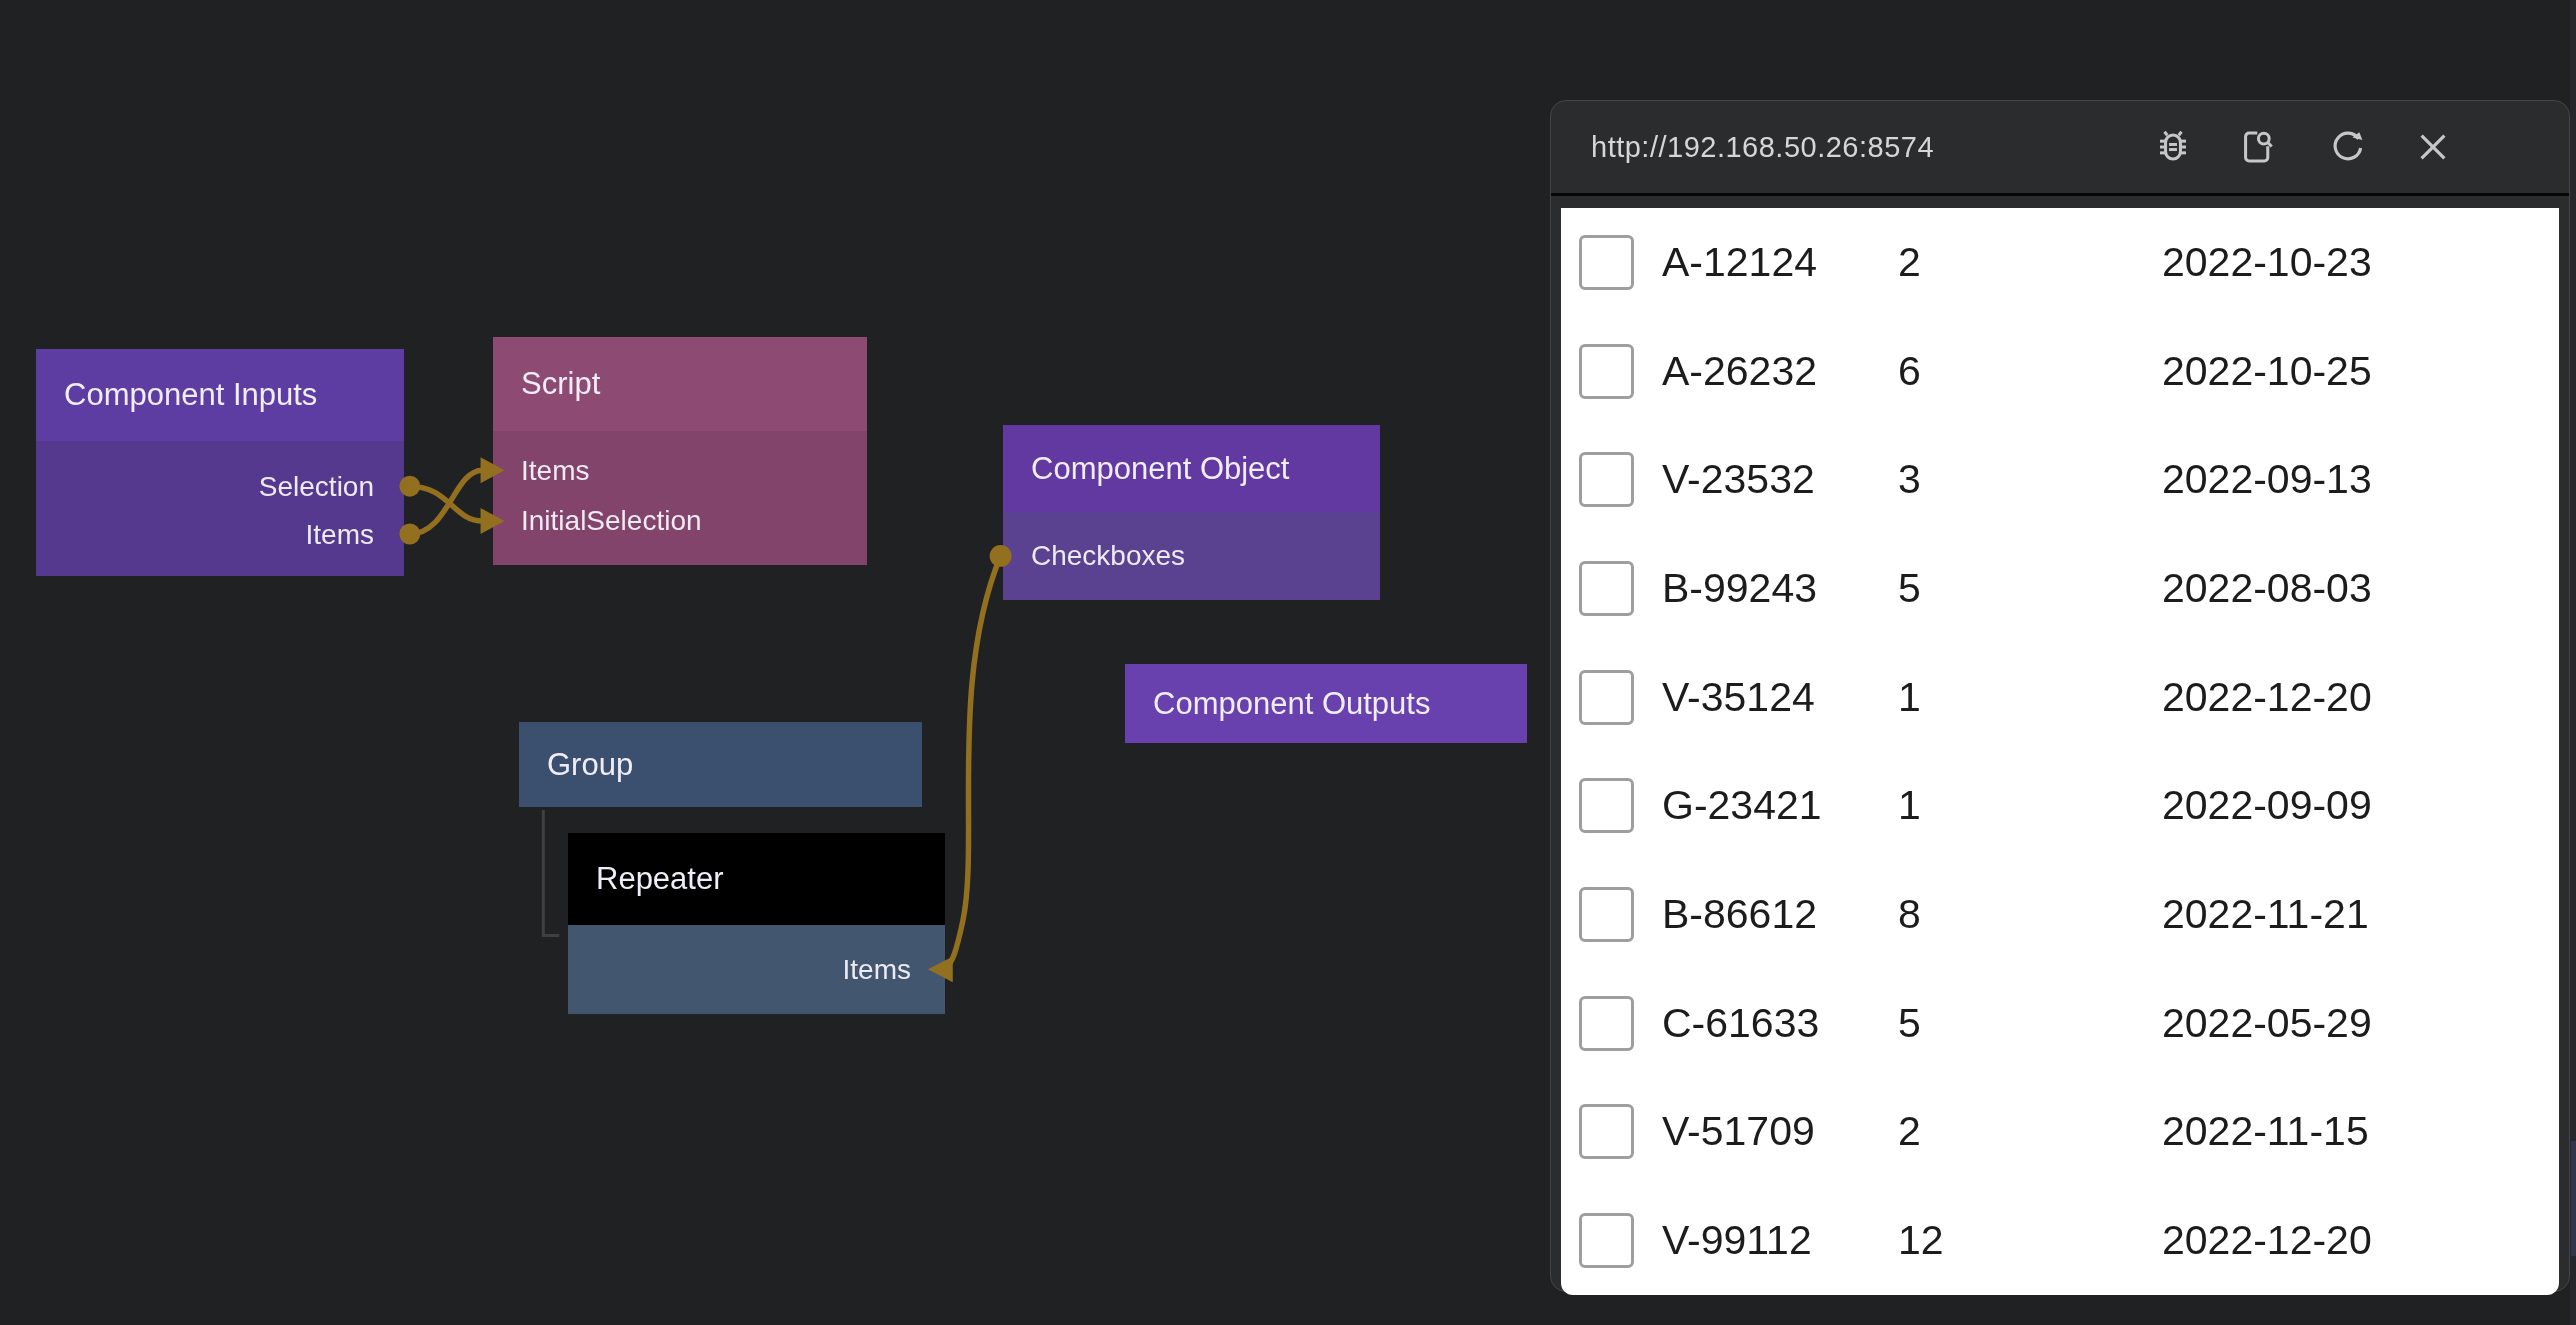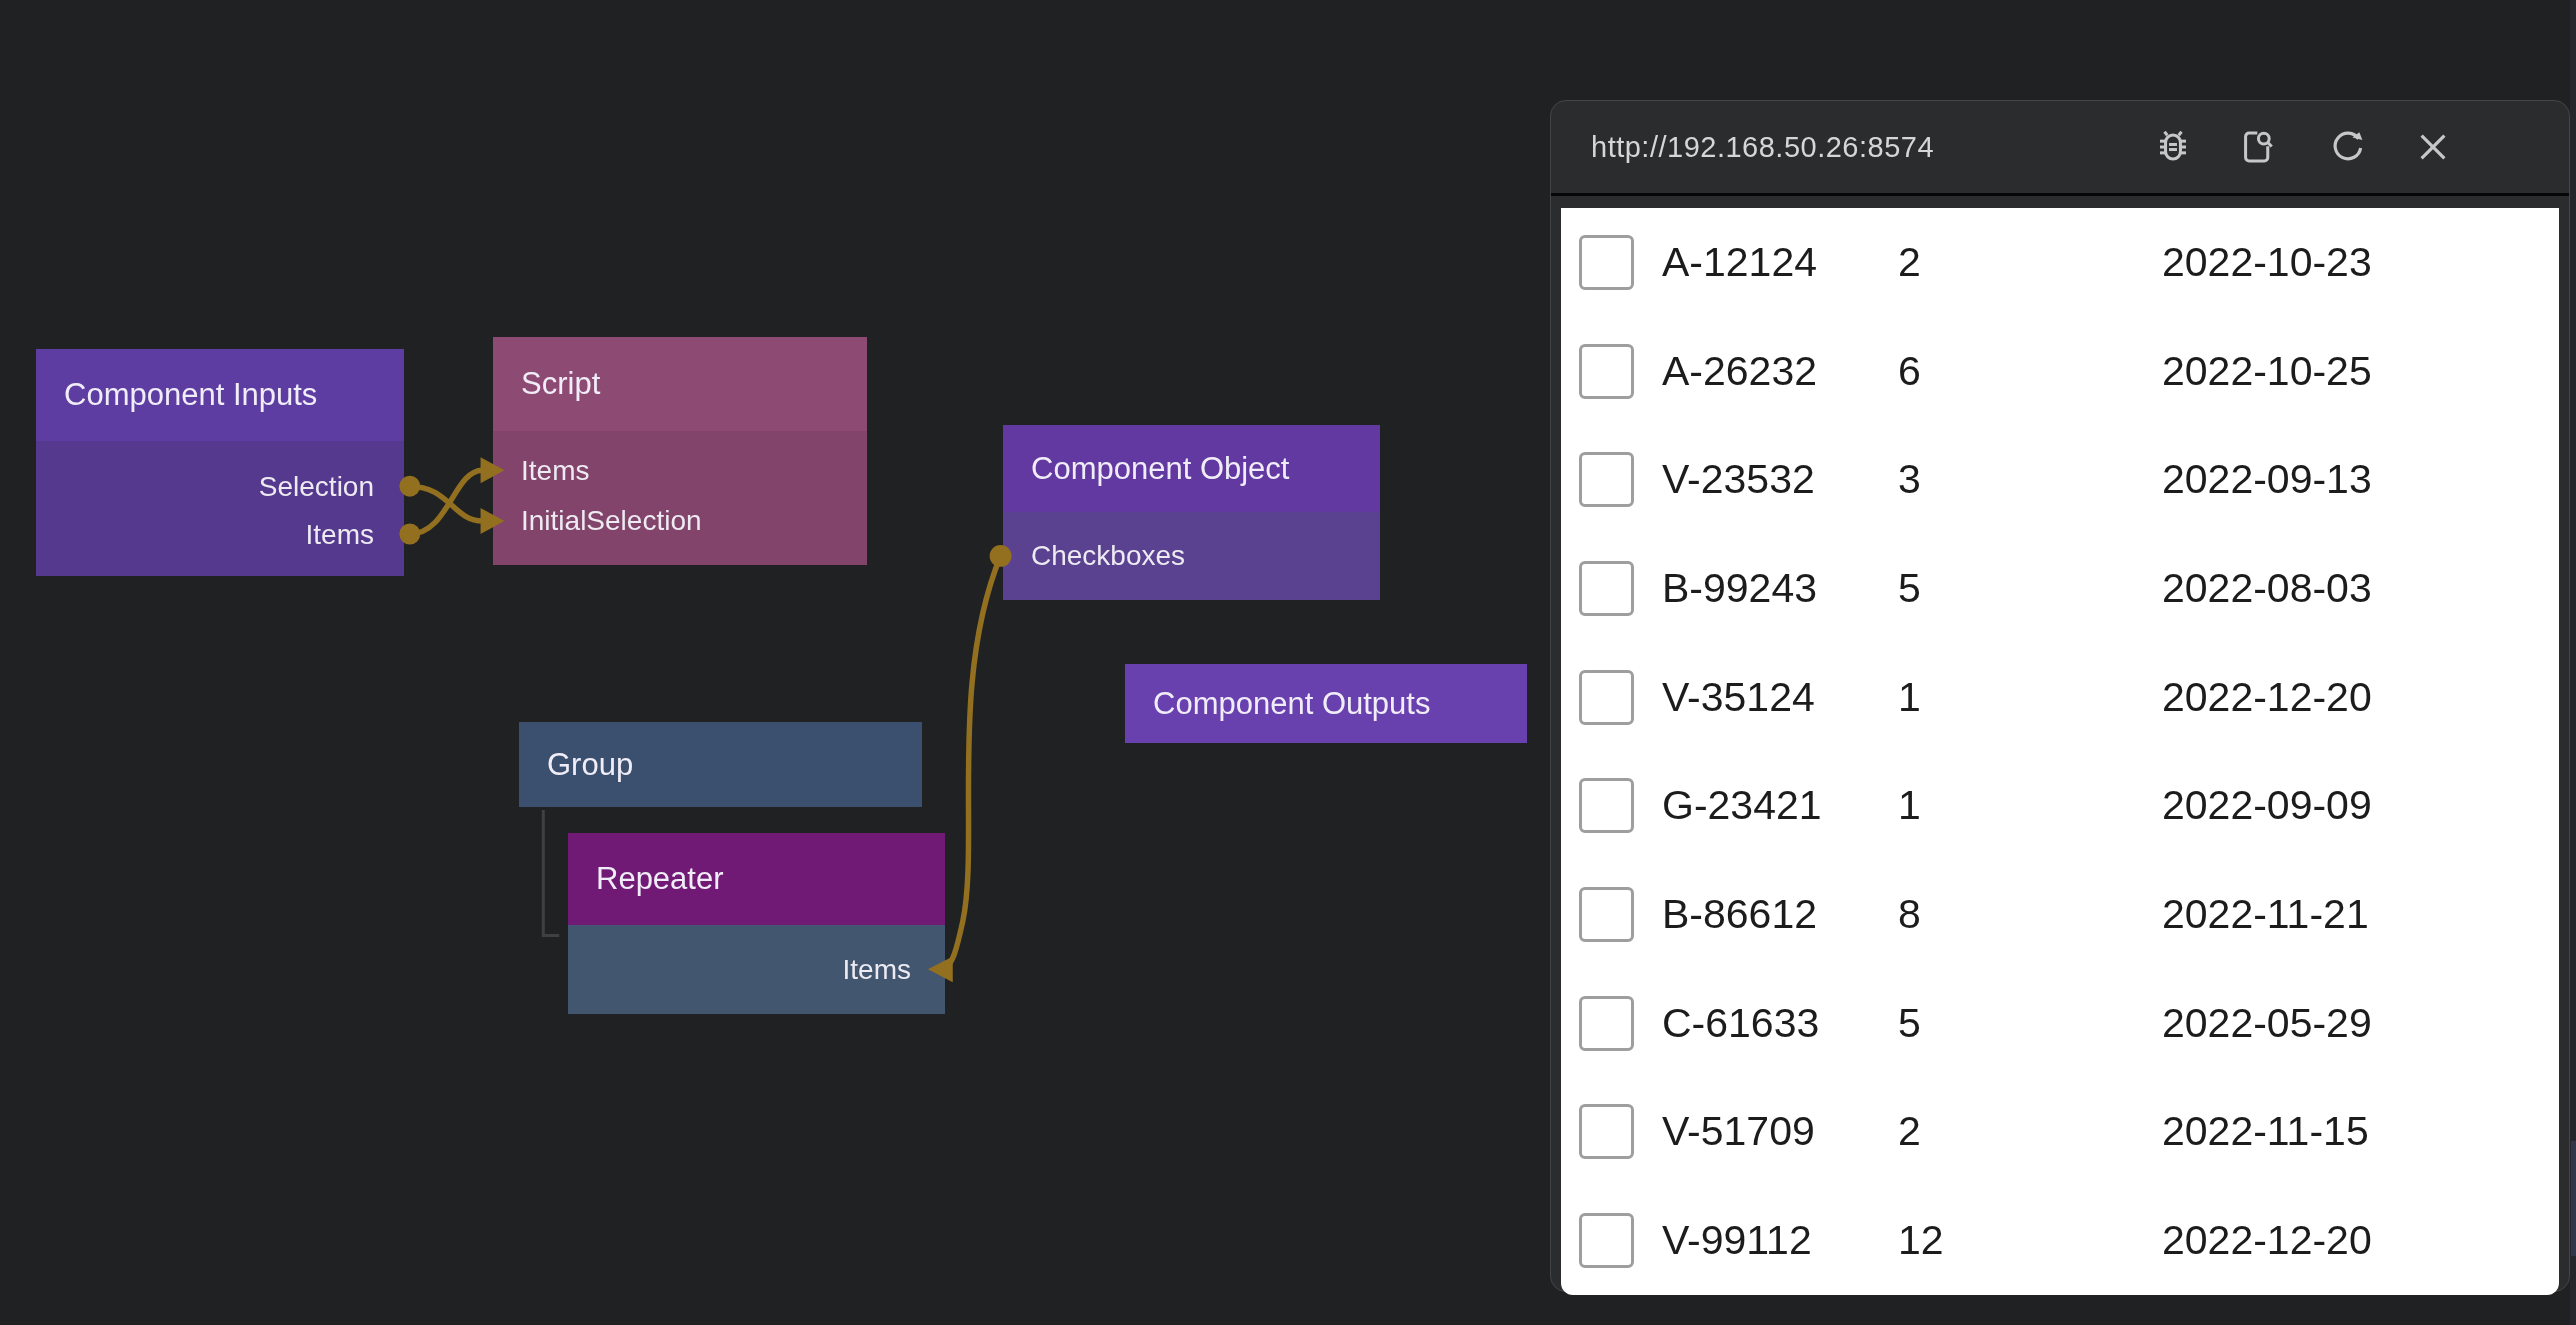--- a/index.html
+++ b/index.html
@@ -22,21 +22,21 @@
   .script-body{background:#82446a;height:134px;padding-top:15px;box-sizing:border-box;}
   .script-body .port-row{height:50px;}
 
   .cobj-header{background:#6139a0;height:87px;}
   .cobj-body{background:#5a4291;height:88px;}
   .cobj-body .port-row{height:88px;}
 
   .cout{background:#6841ae;height:79px;}
   .group{background:#3b506e;height:85px;}
 
-  .rep-header{background:#701a75;height:92px;padding-left:28px;}
+  .rep-header{background:#000000;height:92px;padding-left:28px;}
   .rep-body{background:#42566f;height:89px;}
   .rep-body .port-row{height:89px;}
 
   #wire-layer{position:absolute;left:0;top:0;z-index:5;pointer-events:none;}
 
   
   .browser{position:absolute;left:1550px;top:100px;width:1020px;height:1192px;
            background:#2b2c2e;border:1px solid #454547;border-radius:16px;
            box-sizing:border-box;z-index:10;}
   .chrome{position:relative;height:92px;}

